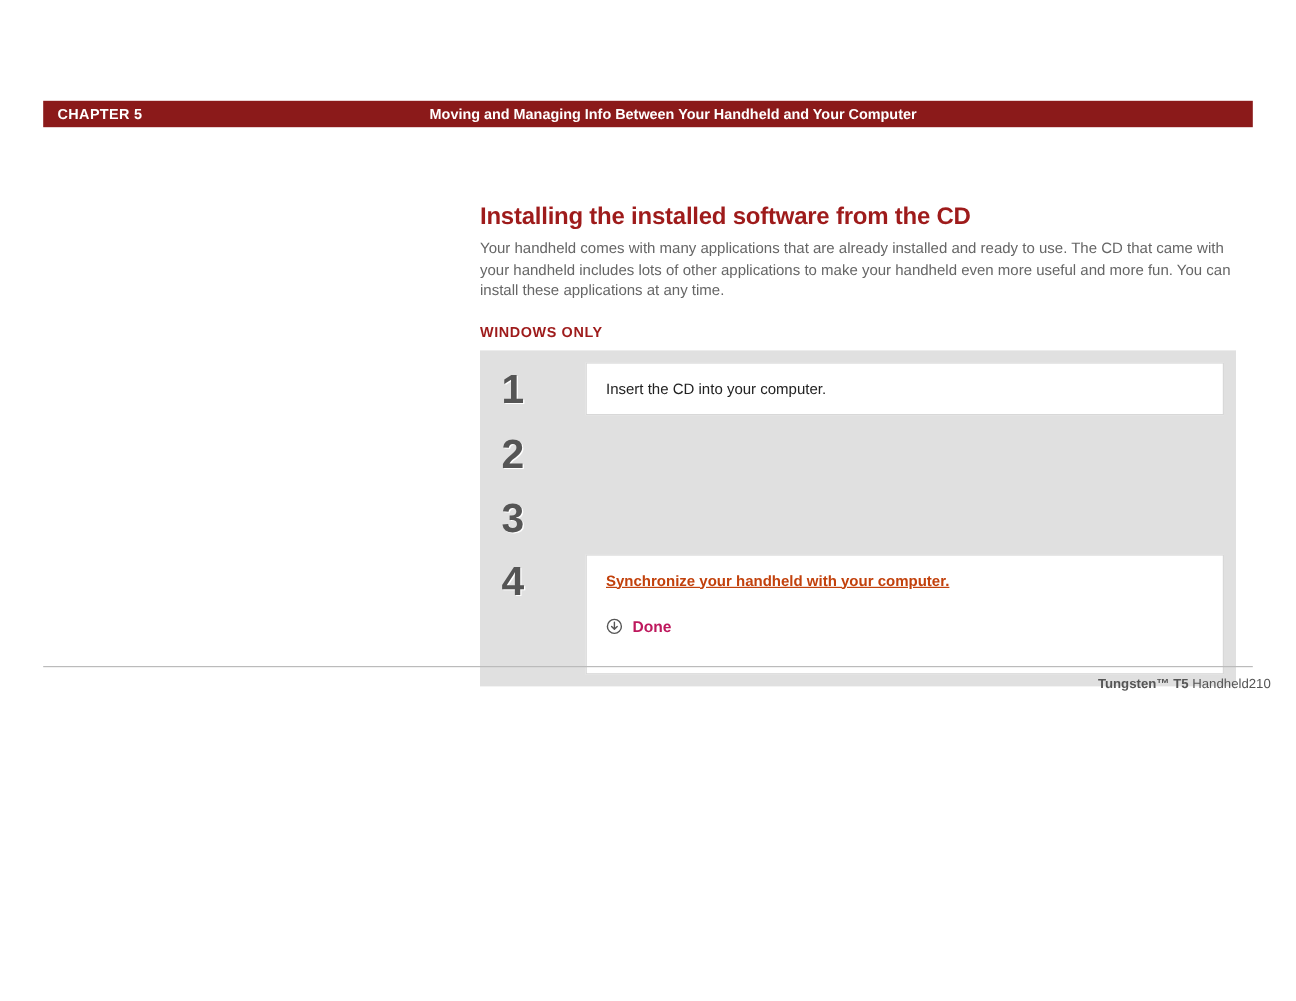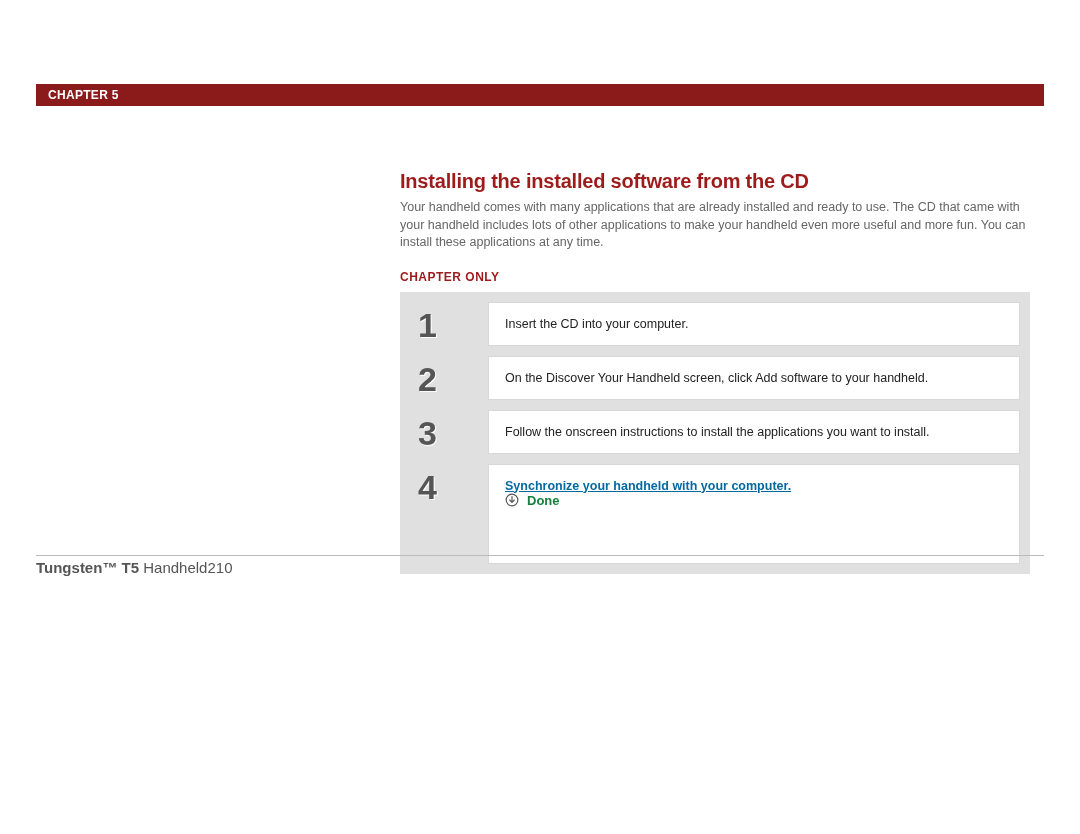--- a/index.html
+++ b/index.html
@@ -112,83 +112,83 @@
   }
   .step-body.tall {
     flex-direction: column;
     align-items: flex-start;
     justify-content: flex-start;
     min-height: 70px;
   }
   .sync-link {
     font-weight: 700;
     text-decoration: underline;
-    color: #0369a1;
+    color: #c2410c;
   }
   .done-row {
     display: flex;
     align-items: center;
     gap: 8px;
-    font-weight: 700;
-    color: #15803d;
+    margin-top: 24px;
+    font-weight: 700;
+    color: #be185d;
     font-size: 13px;
   }
   .done-icon {
     width: 14px;
     height: 14px;
     fill: #555555;
   }
   .footer-line {
     position: absolute;
     left: 36px;
     right: 36px;
     bottom: 58px;
     border-top: 1px solid #bbbbbb;
   }
   .footer {
     position: absolute;
     left: 36px;
     right: 21px;
     bottom: 38px;
     display: flex;
-    justify-content: flex-start;
-    font-size: 15px;
+    justify-content: flex-end;
+    font-size: 11px;
     color: #555555;
   }
   .footer .product strong { font-weight: 700; }
 </style>
 </head>
 <body>
 
 <div class="page">
 
   <div class="header-bar">
     <div class="chapter">CHAPTER 5</div>
+    <div class="title">Moving and Managing Info Between Your Handheld and Your Computer</div>
   </div>
 
   <div class="content">
     <h2 class="section-title">Installing the installed software from the CD</h2>
     <p class="intro">Your handheld comes with many applications that are already installed and ready to use. The CD that came with your handheld includes lots of other applications to make your handheld even more useful and more fun. You can install these applications at any time.</p>
-    <div class="platform-label">CHAPTER ONLY</div>
+    <div class="platform-label">WINDOWS ONLY</div>
 
     <div class="steps-container">
 
       <div class="step-row">
         <div class="step-number">1</div>
         <div class="step-body">Insert the CD into your computer.</div>
       </div>
 
       <div class="step-row">
         <div class="step-number">2</div>
-        <div class="step-body">On the Discover Your Handheld screen, click Add software to your handheld.</div>
       </div>
 
       <div class="step-row">
         <div class="step-number">3</div>
-        <div class="step-body">Follow the onscreen instructions to install the applications you want to install.</div>
       </div>
 
       <div class="step-row">
         <div class="step-number">4</div>
         <div class="step-body tall">
           <a href="#" class="sync-link">Synchronize your handheld with your computer.</a>
           <div class="done-row">
             <svg class="done-icon" viewBox="0 0 24 24">
               <circle cx="12" cy="12" r="10" fill="none" stroke="#555555" stroke-width="2"></circle>
               <path d="M12 6 L12 14 M8 12 L12 16 L16 12" fill="none" stroke="#555555" stroke-width="2" stroke-linecap="round" stroke-linejoin="round"></path>

